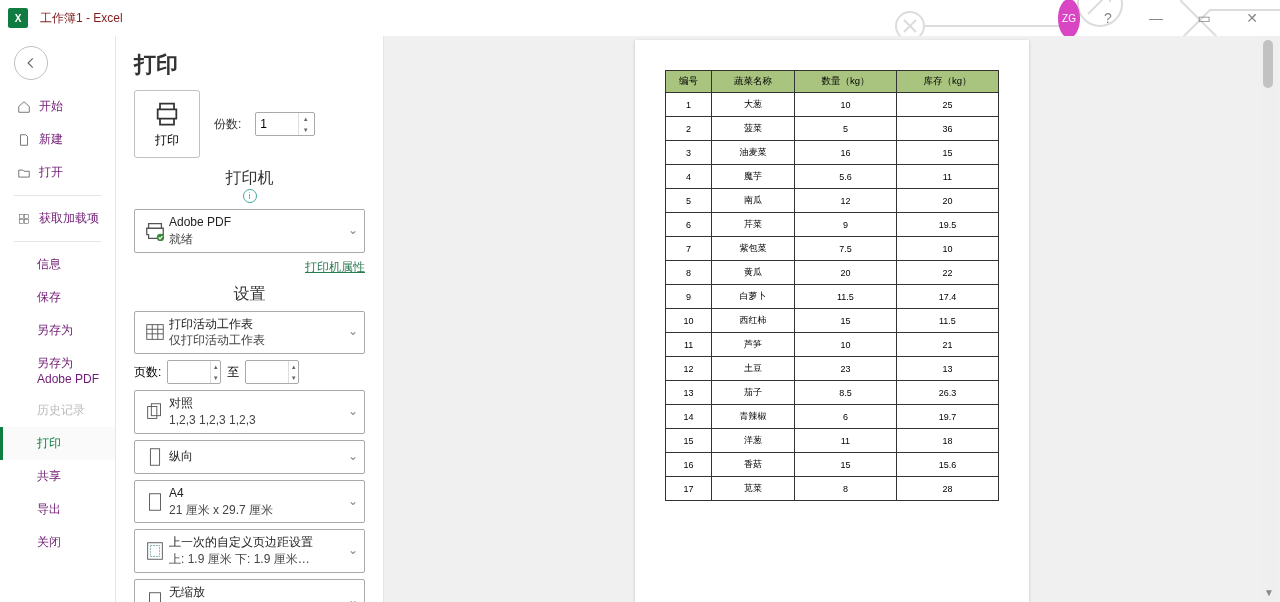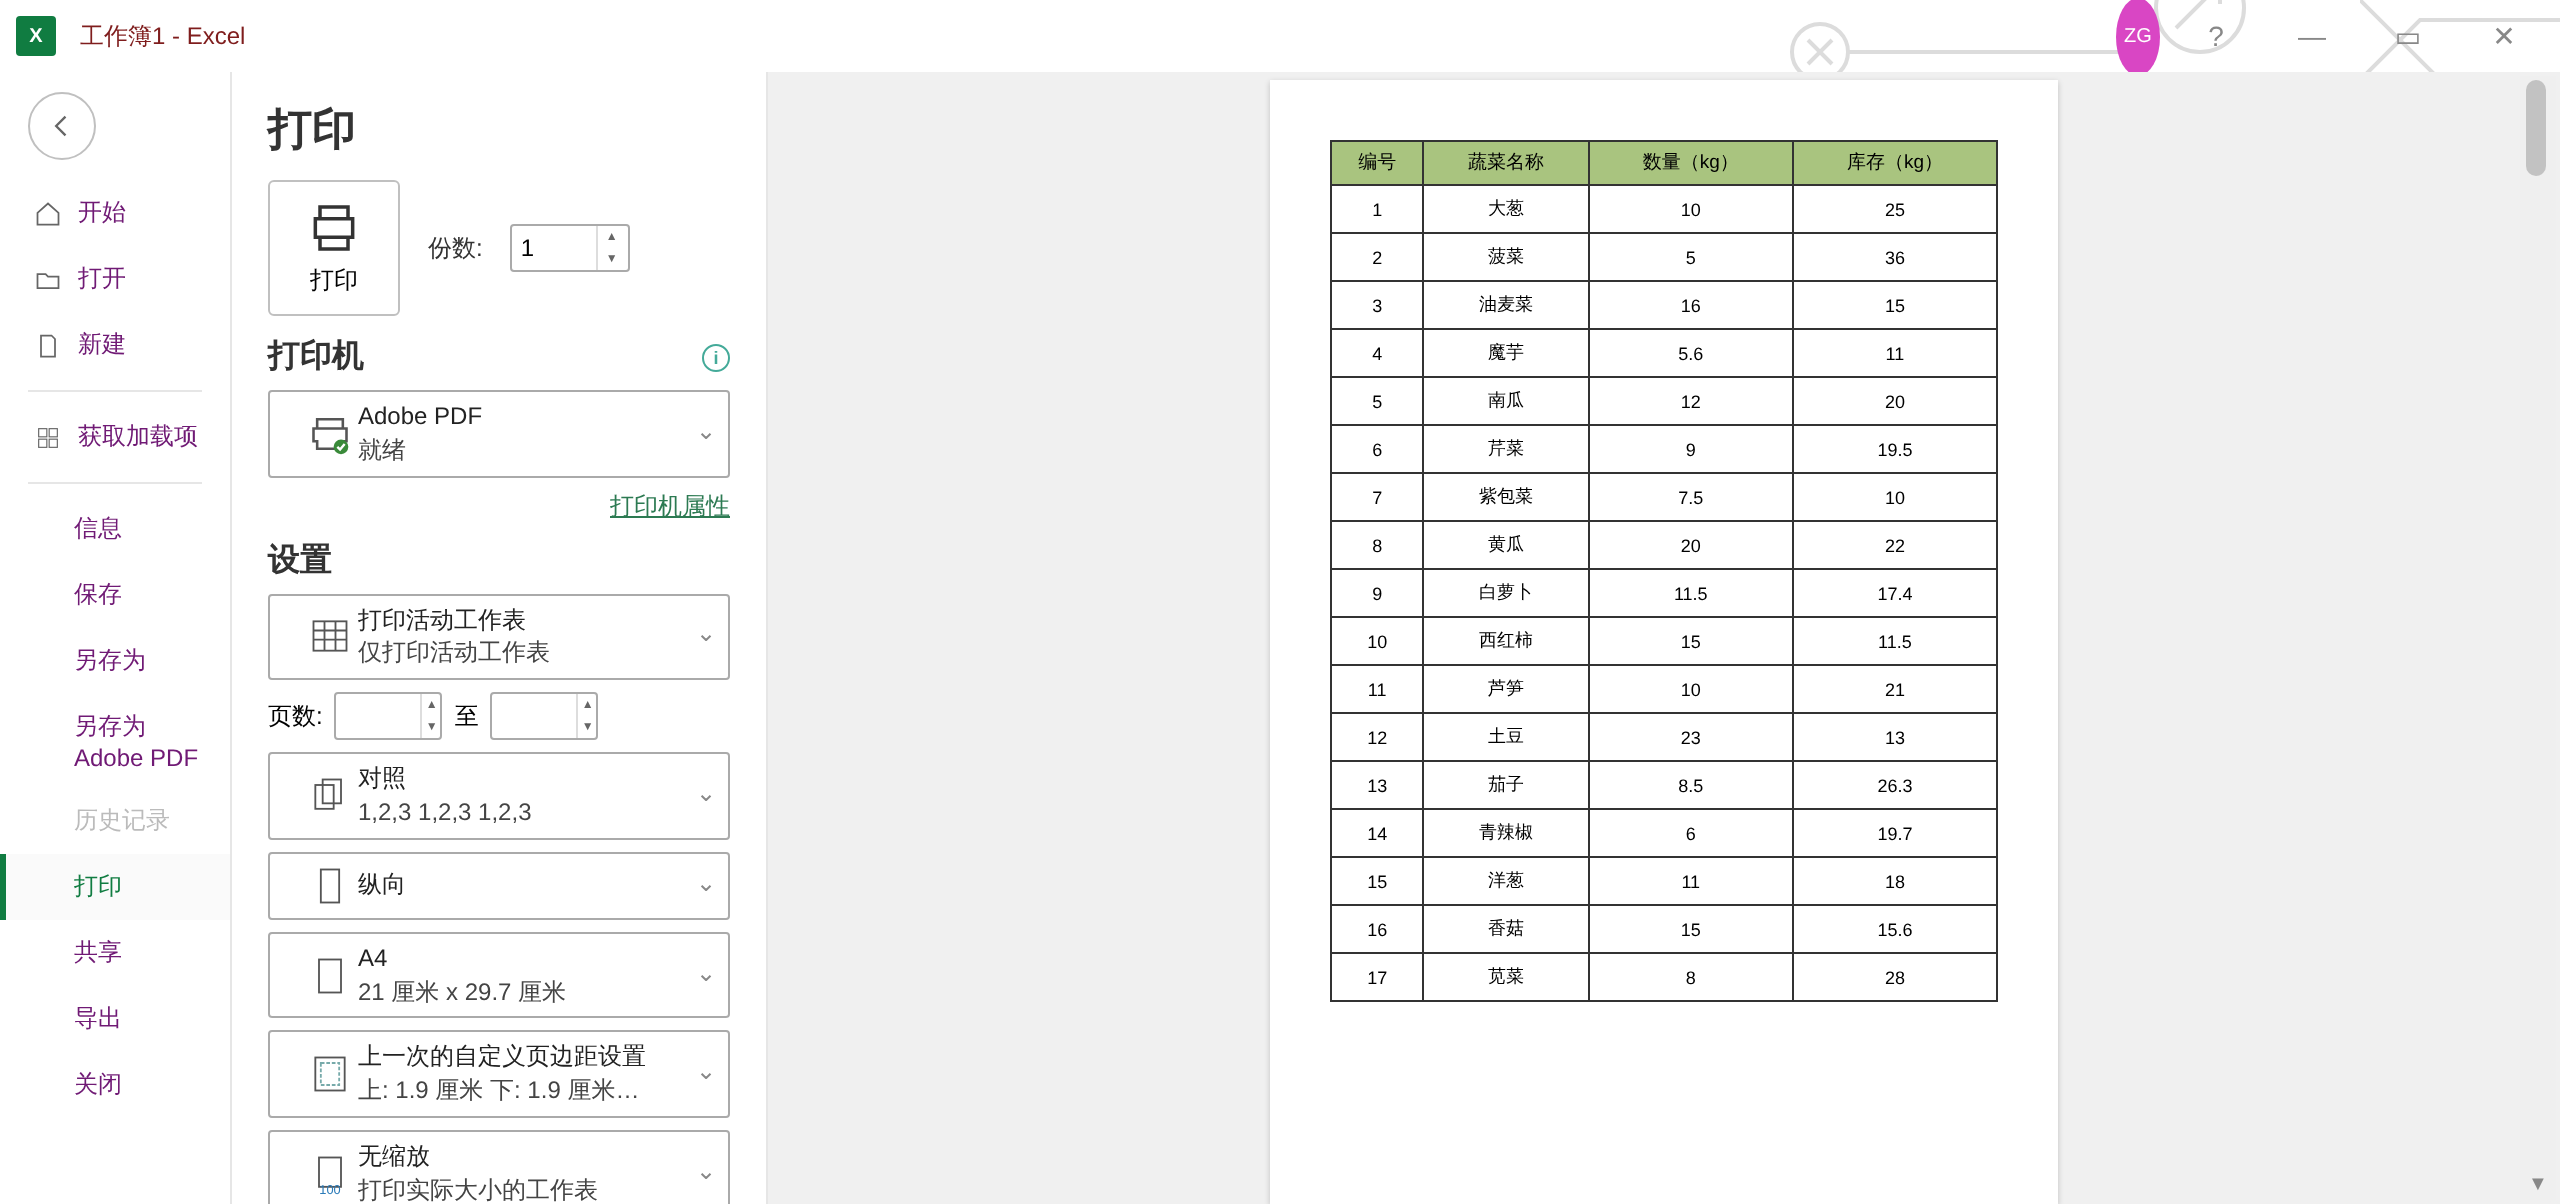--- a/index.html
+++ b/index.html
@@ -33,24 +33,24 @@
 .print-row { display:flex; align-items:center; gap: 14px; margin-bottom: 10px; }
 .print-btn { width: 66px; height: 68px; border: 1px solid #c0c0c0; border-radius: 3px; display:flex; flex-direction:column; align-items:center; justify-content:center; gap:4px; cursor:pointer; }
 .print-btn svg { width: 28px; height: 28px; }
 .print-btn span { font-size: 12px; }
 .copies-label { font-size: 12px; color:#333; }
 .spinner { width: 60px; height: 24px; border: 1px solid #aaa; border-radius: 2px; display:flex; align-items:center; }
 .spinner input { border:none; width: 42px; padding: 2px 4px; font-size: 12px; outline:none; }
 .spinner .arrows { width: 14px; display:flex; flex-direction:column; border-left:1px solid #ddd; }
 .spinner .arrows div { height:11px; font-size:6px; display:flex; align-items:center; justify-content:center; color:#666; cursor:pointer;}
 
-.section-head { font-size: 16px; font-weight: 700; margin: 8px 0 6px; color:#333; display:flex; justify-content:space-between; align-items:center;}
+.section-head { font-size: 16px; font-weight: 400; margin: 8px 0 6px; color:#333; display:flex; justify-content:space-between; align-items:center;flex-direction:column;}
 .section-head .info-icon { width:14px; height:14px; border:1px solid #4a9; border-radius:50%; display:flex; align-items:center; justify-content:center; color:#4a9; font-size:9px;}
 
-.combo { border: 1px solid #aaa; border-radius:2px; display:flex; align-items:center; padding: 4px 16px; margin-bottom: 6px; cursor:pointer; position:relative; min-height: 42px;}
+.combo { border: 1px solid #aaa; border-radius:2px; display:flex; align-items:center; padding: 4px 6px; margin-bottom: 6px; cursor:pointer; position:relative; min-height: 42px;}
 .combo .combo-icon { width: 28px; display:flex; align-items:center; justify-content:center; flex-shrink:0;}
 .combo .combo-icon svg { width:22px; height:22px; }
 .combo .combo-txt { flex:1; font-size: 12px; line-height: 1.4; color:#222; overflow:hidden;}
 .combo .combo-txt .l1 { white-space: nowrap; }
 .combo .combo-txt .l2 { white-space: nowrap; color: #444; }
 .combo::after { content: "⌄"; position:absolute; right:6px; top:50%; transform:translateY(-60%); color:#888; font-size:12px;}
 .combo.thin { min-height: 34px; }
 
 .link-right { text-align:right; font-size:12px; }
 .link-right a { color: #2c7a52; text-decoration: underline; cursor:pointer; }
@@ -111,29 +111,29 @@
   </div>
   <div class="nav-list">
     <div class="nav-item small-icon">
       <svg viewBox="0 0 24 24">
           <path d="M3 11 L12 3 L21 11 V21 H3 Z" fill="none" stroke="#666" stroke-width="1.5"></path>
         </svg>
       <span>开始</span>
     </div>
     <div class="nav-item small-icon">
       <svg viewBox="0 0 24 24">
+          <path d="M6 3 H15 L18 6 V21 H6 Z" fill="none" stroke="#666" stroke-width="1.5"></path>
+        </svg>
+      <span>新建</span>
+    </div>
+    <div class="nav-item small-icon">
+      <svg viewBox="0 0 24 24">
           <path d="M3 7 H10 L12 9 H21 V19 H3 Z" fill="none" stroke="#666" stroke-width="1.5"></path>
         </svg>
       <span>打开</span>
-    </div>
-    <div class="nav-item small-icon">
-      <svg viewBox="0 0 24 24">
-          <path d="M6 3 H15 L18 6 V21 H6 Z" fill="none" stroke="#666" stroke-width="1.5"></path>
-        </svg>
-      <span>新建</span>
     </div>
     <div class="nav-separator"></div>
     <div class="nav-item small-icon">
       <svg viewBox="0 0 24 24">
           <rect x="4" y="4" width="7" height="7" fill="none" stroke="#666"></rect>
           <rect x="13" y="4" width="7" height="7" fill="none" stroke="#666"></rect>
           <rect x="4" y="13" width="7" height="7" fill="none" stroke="#666"></rect>
           <rect x="13" y="13" width="7" height="7" fill="none" stroke="#666"></rect>
         </svg>
       <span>获取加载项</span>

